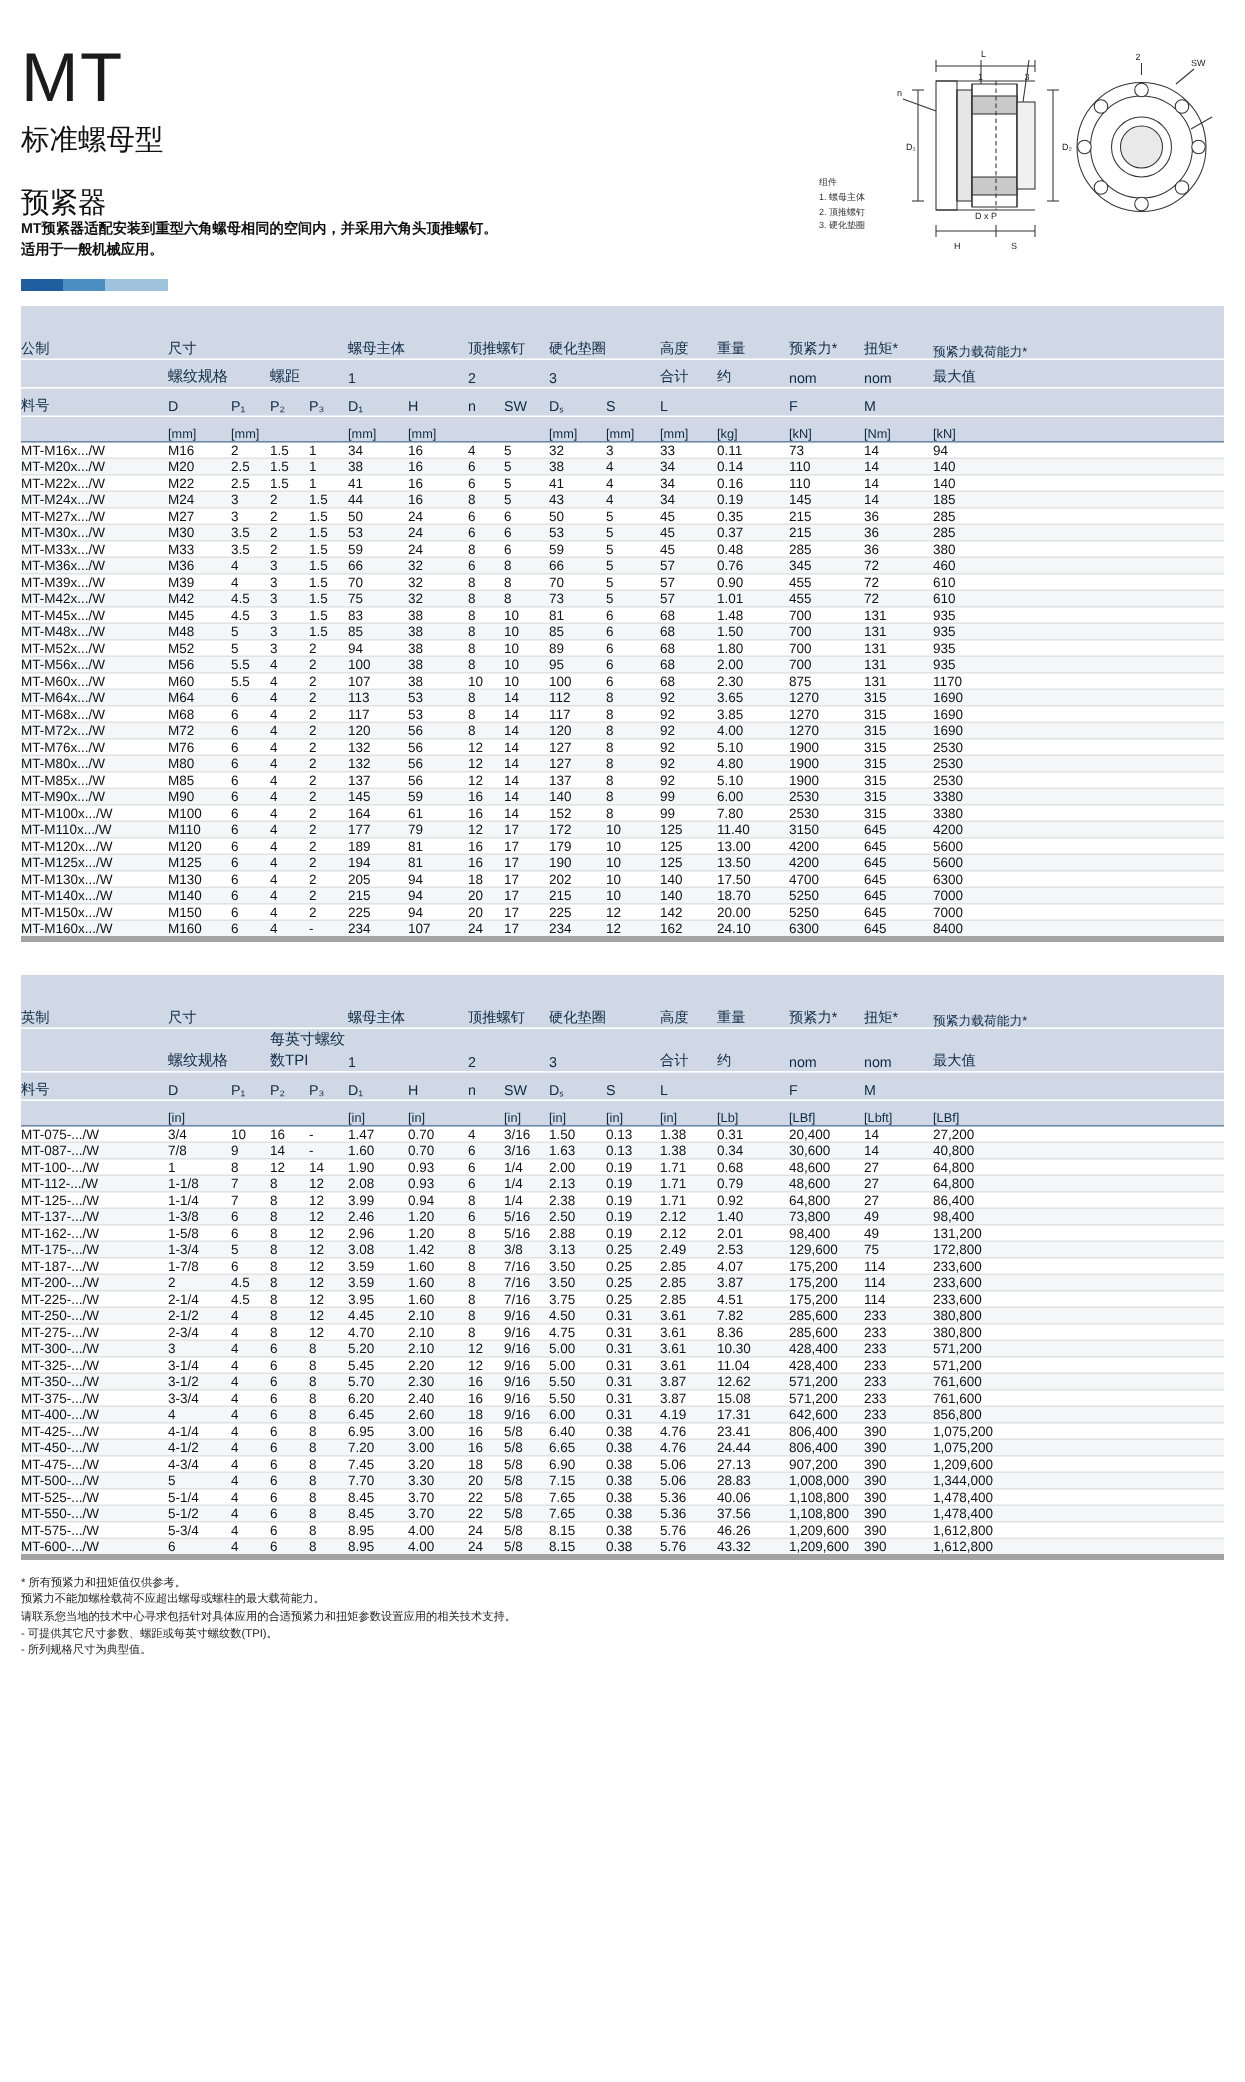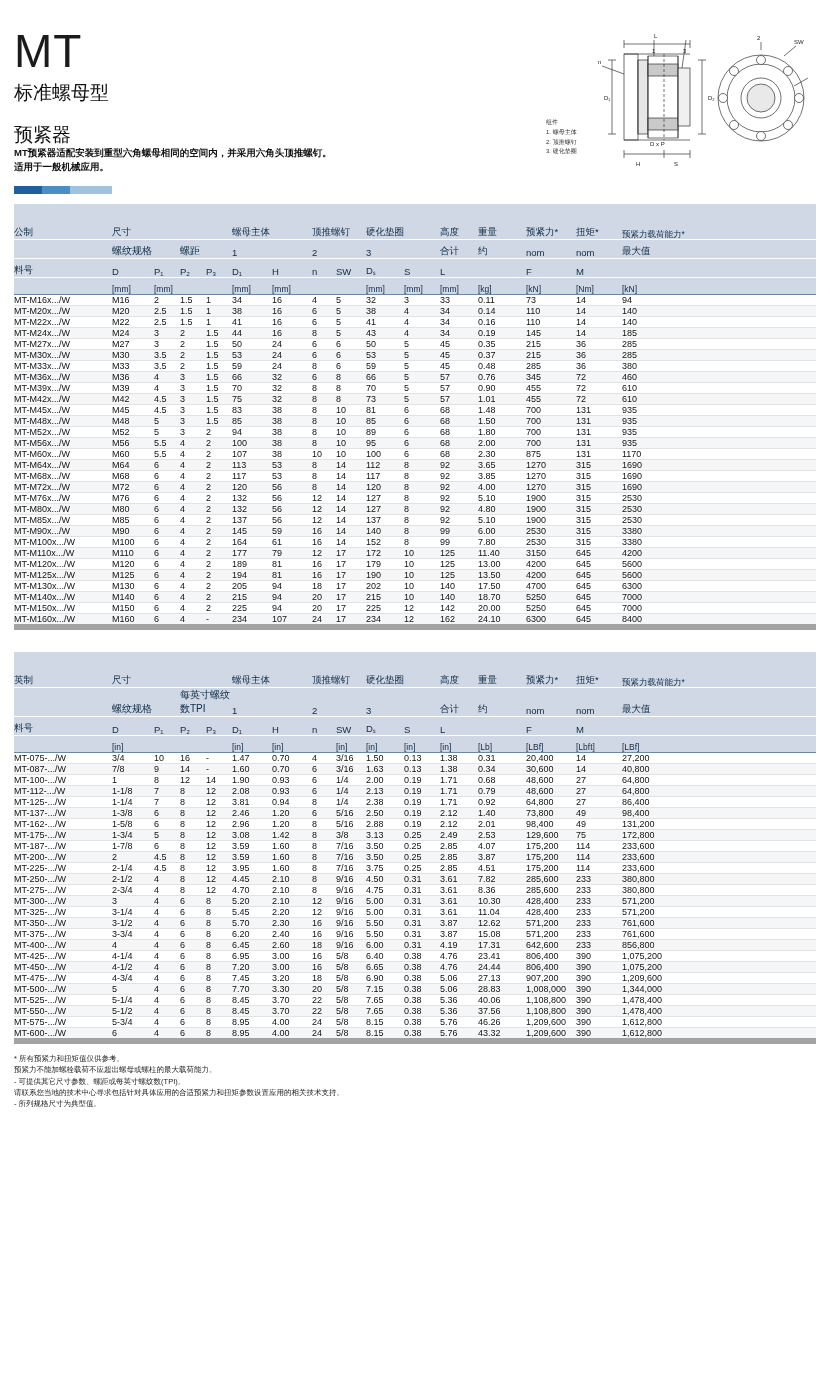--- a/index.html
+++ b/index.html
@@ -55,21 +55,21 @@
   .hdr-row td.sub { font-size: 10px; }
 
   tbody tr td {
     padding: 1.5px 4px;
     border-bottom: 1px solid #e2e2e2;
     font-size: 9px;
     color: #111;
     white-space: nowrap;
   }
   tbody tr:nth-child(even) td { background: #f4f6f8; }
-  tbody tr:last-child td { border-bottom: 6px solid #a3a3a3; margin-left: 20px; }
+  tbody tr:last-child td { border-bottom: 4px solid #a3a3a3; margin-left: 20px; }
 
   .accent-bar { height: 8px; display: flex; }
   .accent-bar div { height: 100%; }
 
   .tbl-wrap { margin-top: 10px; }
   .tbl-wrap.second { margin-top: 22px; }
 
   
   .notes { margin-top: 9px; font-size: 7.5px; line-height: 1.5; color: #222; }
   .notes p { margin: 0; }
@@ -961,21 +961,21 @@
             <td>48,600</td>
             <td>27</td>
             <td>64,800</td>
           </tr>
           <tr>
             <td>MT-125-.../W</td>
             <td>1-1/4</td>
             <td>7</td>
             <td>8</td>
             <td>12</td>
-            <td>3.81</td>
+            <td>3.99</td>
             <td>0.94</td>
             <td>8</td>
             <td>1/4</td>
             <td>2.38</td>
             <td>0.19</td>
             <td>1.71</td>
             <td>0.92</td>
             <td>64,800</td>
             <td>27</td>
             <td>86,400</td>
@@ -1358,18 +1358,18 @@
             <td>390</td>
             <td>1,612,800</td>
           </tr>
         </tbody>
     </table>
   </div>
 
   <div class="notes" id="notes-block">
       <p>* 所有预紧力和扭矩值仅供参考。</p>
       <p>预紧力不能加螺栓载荷不应超出螺母或螺柱的最大载荷能力。</p>
+      <p>请联系您当地的技术中心寻求包括针对具体应用的合适预紧力和扭矩参数设置应用的相关技术支持。</p>
       <p>- 可提供其它尺寸参数、螺距或每英寸螺纹数(TPI)。</p>
-      <p>请联系您当地的技术中心寻求包括针对具体应用的合适预紧力和扭矩参数设置应用的相关技术支持。</p>
       <p>- 所列规格尺寸为典型值。</p>
     </div>
 
 </div>
 
 </body></html>

